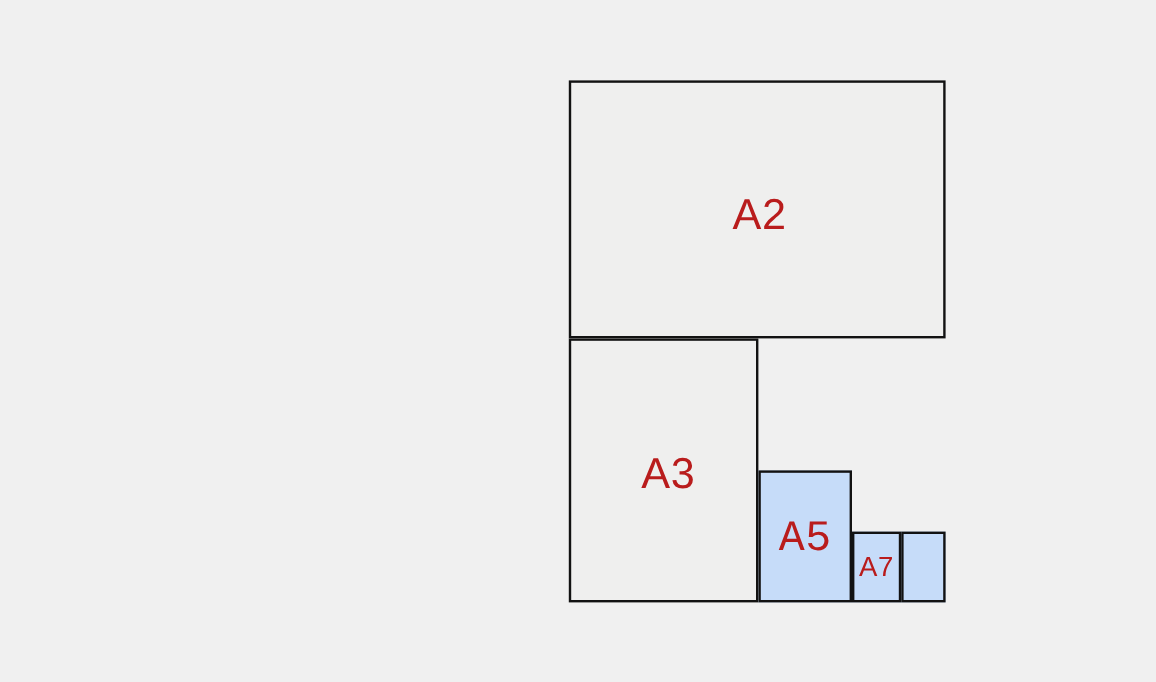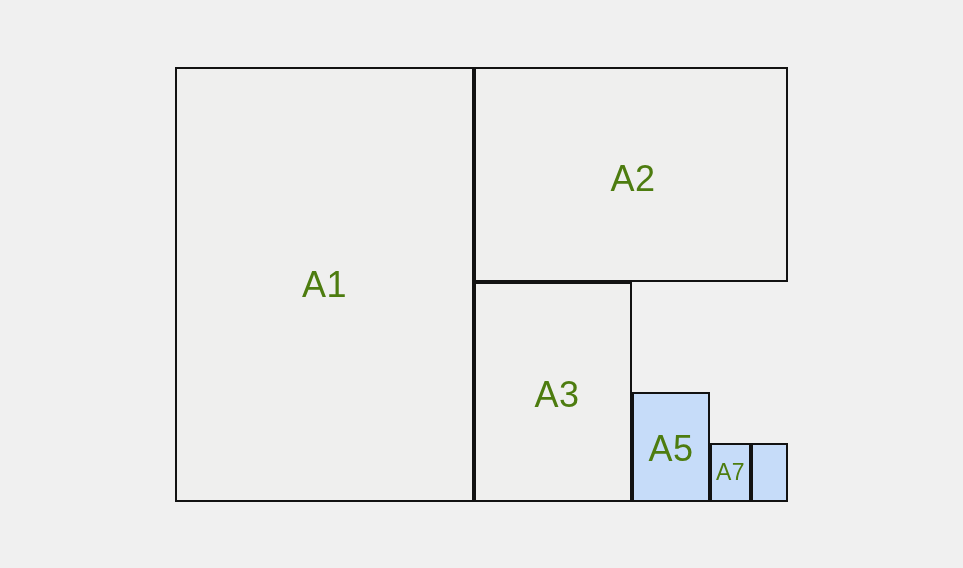--- a/index.html
+++ b/index.html
@@ -27,21 +27,21 @@
     box-sizing: border-box;
     border: 2px solid #121212;
     display: flex;
     align-items: center;
     justify-content: center;
     margin: 0;
   }
 
   .rect .rect-label {
     font-family: "Liberation Sans", sans-serif;
-    color: #4d7c0f;
+    color: #b91c1c;
     font-weight: 400;
     line-height: 1;
     letter-spacing: 0.5px;
     user-select: none;
     white-space: nowrap;
   }
 
   
   .fill-paper { background: #efefee; }
   .fill-highlight { background: #c6dcf9; }
@@ -57,38 +57,35 @@
   #rect-a2 { left: 474px; top: 67px;  width: 314px; height: 215px; }
   #rect-a2 .rect-label { transform: translate(2px, 4px); }
 
   #rect-a3 { left: 474px; top: 282px; width: 158px; height: 220px; }
   #rect-a3 .rect-label { transform: translate(4px, 3px); }
 
   #rect-a4 { left: 632px; top: 282px; width: 156px; height: 110px; }
   #rect-a4 .rect-label { transform: translate(-6px, 0px); }
 
   #rect-a5 { left: 632px; top: 392px; width: 78px;  height: 110px; }
-  #rect-a5 .rect-label { transform: translate(0px, 2px); }
+  #rect-a5 .rect-label { transform: translate(0px, 2px); font-family: Liberation Mono, monospace; }
 
   #rect-a6 { left: 710px; top: 392px; width: 78px;  height: 51px; }
   #rect-a6 .rect-label { transform: translate(-3px, 0px); }
 
   #rect-a7 { left: 710px; top: 443px; width: 41px;  height: 59px; }
   #rect-a7 .rect-label { transform: translate(0px, 0px); }
 
   #rect-a8 { left: 751px; top: 443px; width: 37px;  height: 59px; }
 </style>
 </head>
 <body>
 
 <div id="diagram-canvas">
 
-  <div class="rect fill-paper" id="rect-a1">
-    <span class="rect-label label-lg">A1</span>
-  </div>
 
   <div class="rect fill-paper" id="rect-a2">
     <span class="rect-label label-lg">A2</span>
   </div>
 
   <div class="rect fill-paper" id="rect-a3">
     <span class="rect-label label-lg">A3</span>
   </div>
 
 

